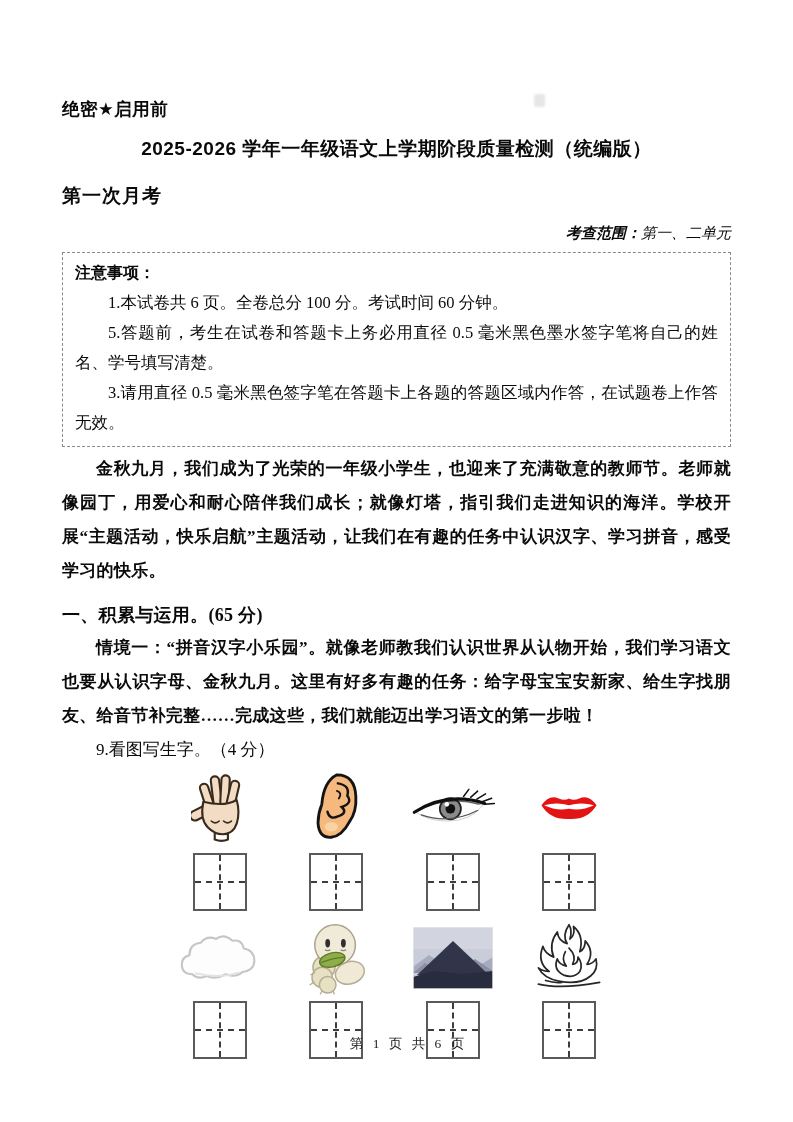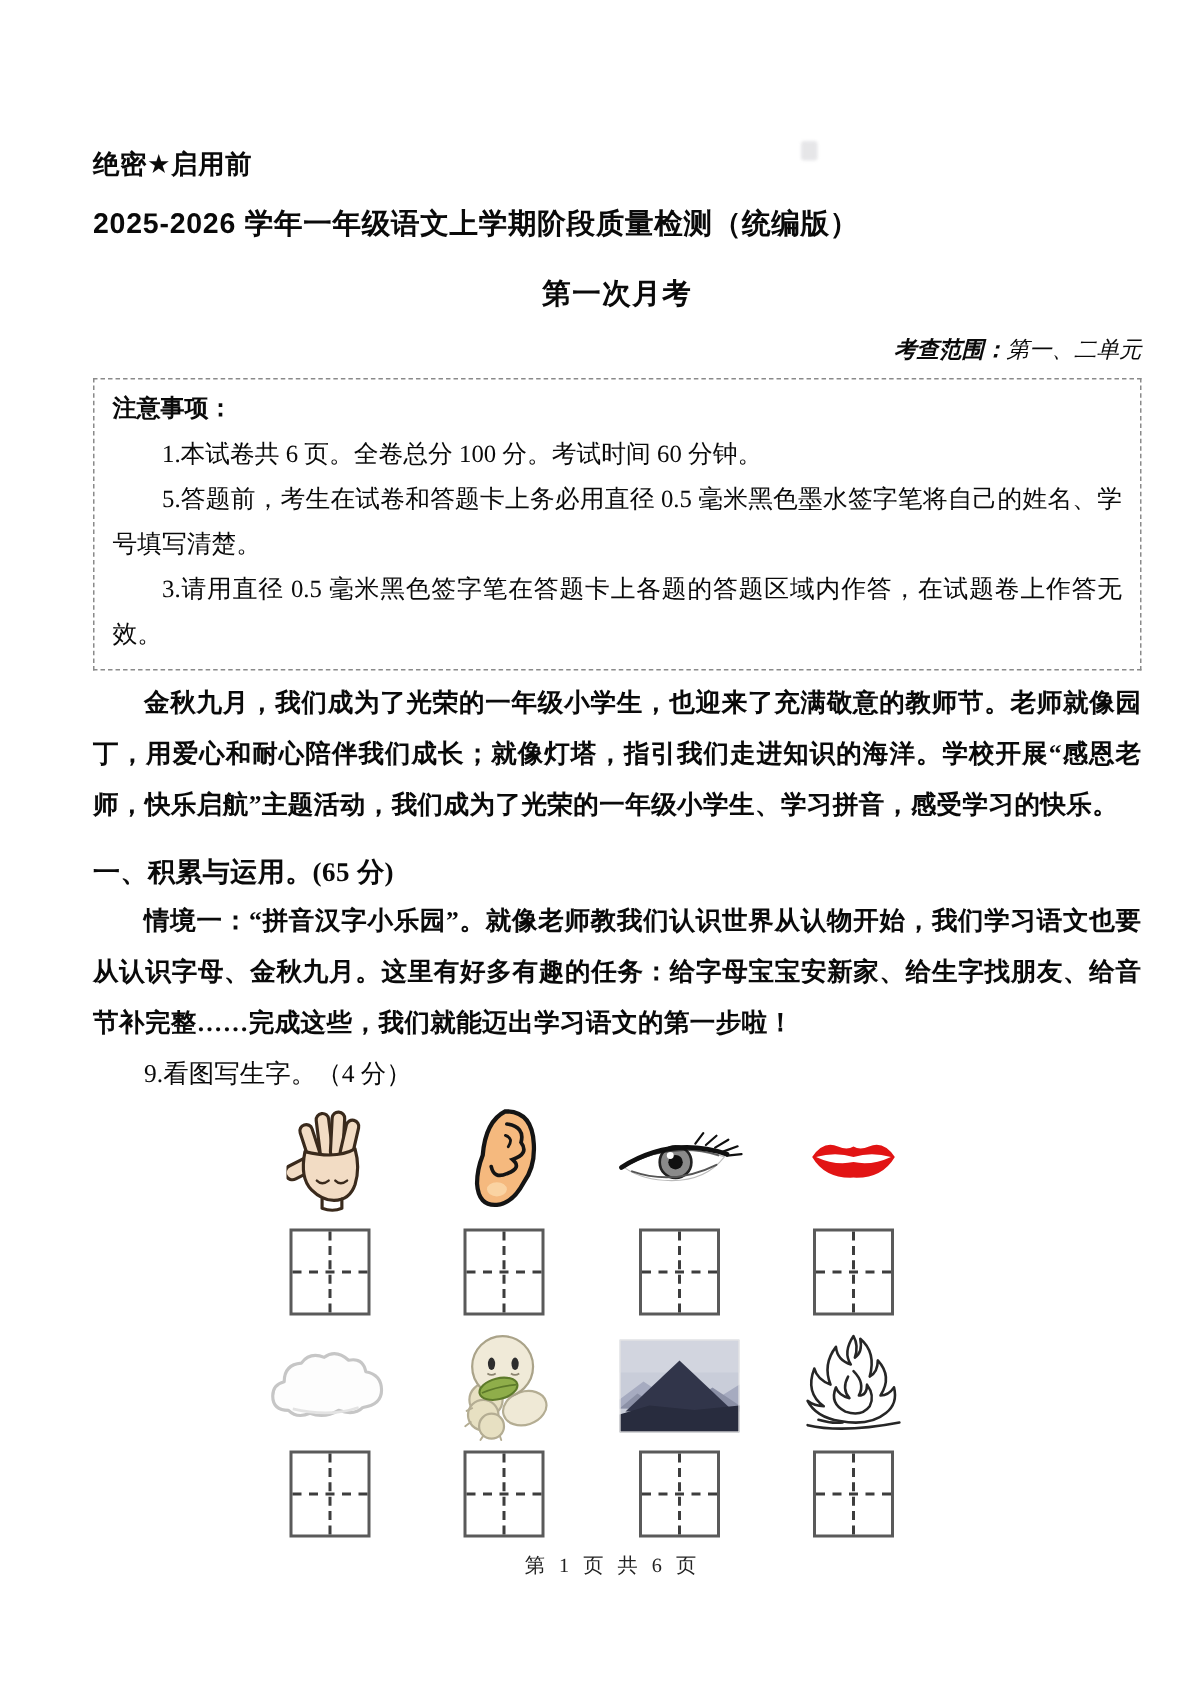--- a/index.html
+++ b/index.html
@@ -6,40 +6,40 @@
   html,body { background:#ffffff; }
   .page {
     position:relative;
     width:793px; height:1122px;
     margin:0 auto;
     background:#ffffff;
     color:#0a0a0a;
     font-family:"Liberation Serif","DejaVu Serif",serif;
     overflow:hidden;
   }
-  .content { padding:97px 32px 0 62px; }
+  .content { padding:97px 62px 0 62px; }
 
   .artifact {
     position:absolute; left:534px; top:94px;
     width:11px; height:13px;
     background:#c9c9ce; opacity:.45; filter:blur(1.2px);
     border-radius:2px;
   }
 
   .secret {
     font-family:"Liberation Sans","DejaVu Sans",sans-serif;
     font-weight:700; font-size:17.5px; letter-spacing:.5px;
   }
   .title {
-    margin-top:15px; 
+    margin-top:15px; text-align:center;
     font-family:"Liberation Sans","DejaVu Sans",sans-serif;
     font-weight:700; font-size:19px; letter-spacing:.5px;
   }
   .subtitle {
-    margin-top:21px; text-align:center;
+    margin-top:21px; 
     font-family:"Liberation Sans","DejaVu Sans",sans-serif;
     font-weight:700; font-size:19px; letter-spacing:1px;
   }
   .scope { margin-top:15px; text-align:right; font-size:15px; }
   .scope-label { font-weight:700; font-style:italic; }
   .scope-value { font-style:italic; }
 
   .notice-box {
     margin-top:9px;
     border:1px dashed #8a8a8a;
@@ -106,21 +106,21 @@
       <span class="scope-label">考查范围：</span><span class="scope-value">第一、二单元</span>
     </div>
 
     <div class="notice-box">
       <div class="notice-heading">注意事项：</div>
       <p class="notice-item">1.本试卷共 6 页。全卷总分 100 分。考试时间 60 分钟。</p>
       <p class="notice-item">5.答题前，考生在试卷和答题卡上务必用直径 0.5 毫米黑色墨水签字笔将自己的姓名、学号填写清楚。</p>
       <p class="notice-item">3.请用直径 0.5 毫米黑色签字笔在答题卡上各题的答题区域内作答，在试题卷上作答无效。</p>
     </div>
 
-    <p class="para kai intro">金秋九月，我们成为了光荣的一年级小学生，也迎来了充满敬意的教师节。老师就像园丁，用爱心和耐心陪伴我们成长；就像灯塔，指引我们走进知识的海洋。学校开展“感恩老师，快乐启航”主题活动，我们成为了光荣的一年级小学生、学习拼音，感受学习的快乐。</p>
+    <p class="para kai intro">金秋九月，我们成为了光荣的一年级小学生，也迎来了充满敬意的教师节。老师就像园丁，用爱心和耐心陪伴我们成长；就像灯塔，指引我们走进知识的海洋。学校开展“主题活动，快乐启航”主题活动，让我们在有趣的任务中认识汉字、学习拼音，感受学习的快乐。</p>
 
     <div class="sec-heading">一、积累与运用。(65 分)</div>
 
     <p class="para kai scenario">情境一：“拼音汉字小乐园”。就像老师教我们认识世界从认物开始，我们学习语文也要从认识字母、金秋九月。这里有好多有趣的任务：给字母宝宝安新家、给生字找朋友、给音节补完整……完成这些，我们就能迈出学习语文的第一步啦！</p>
 
     <p class="q-label">9.看图写生字。（4 分）</p>
 
     <div class="fourcol pics-row1">
       <div class="cell">
         <svg width="58" height="72" viewBox="0 0 66 80">

